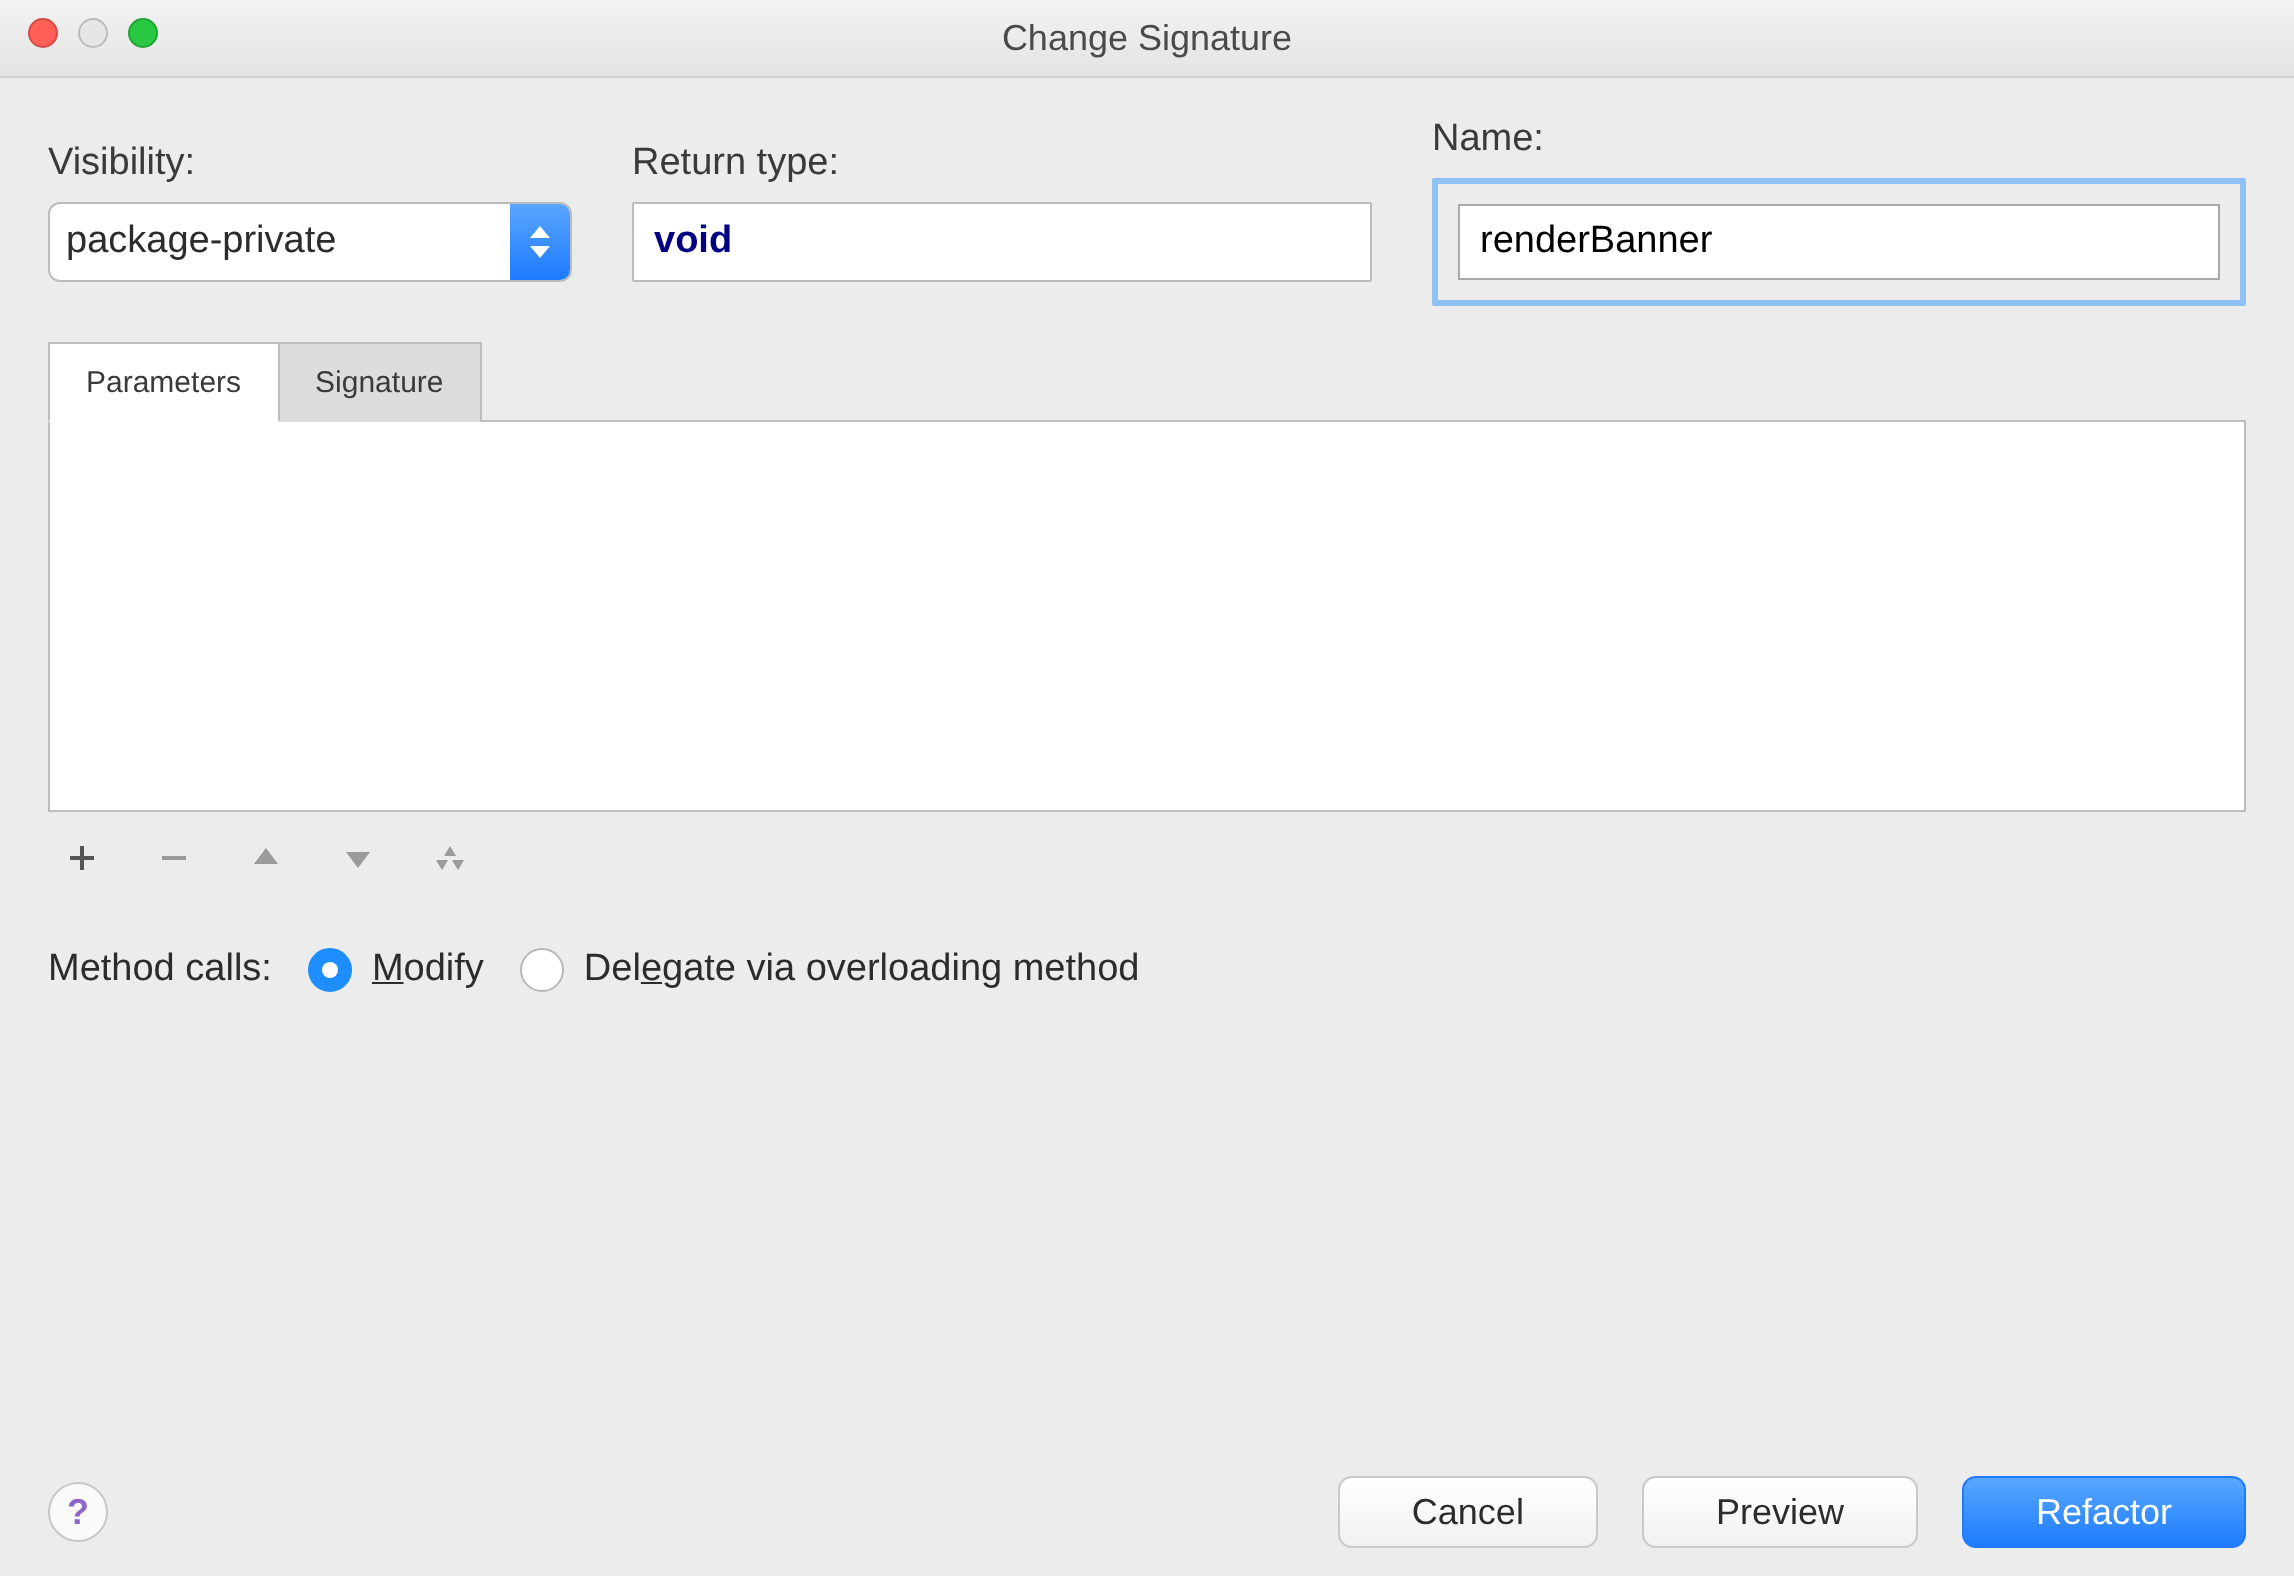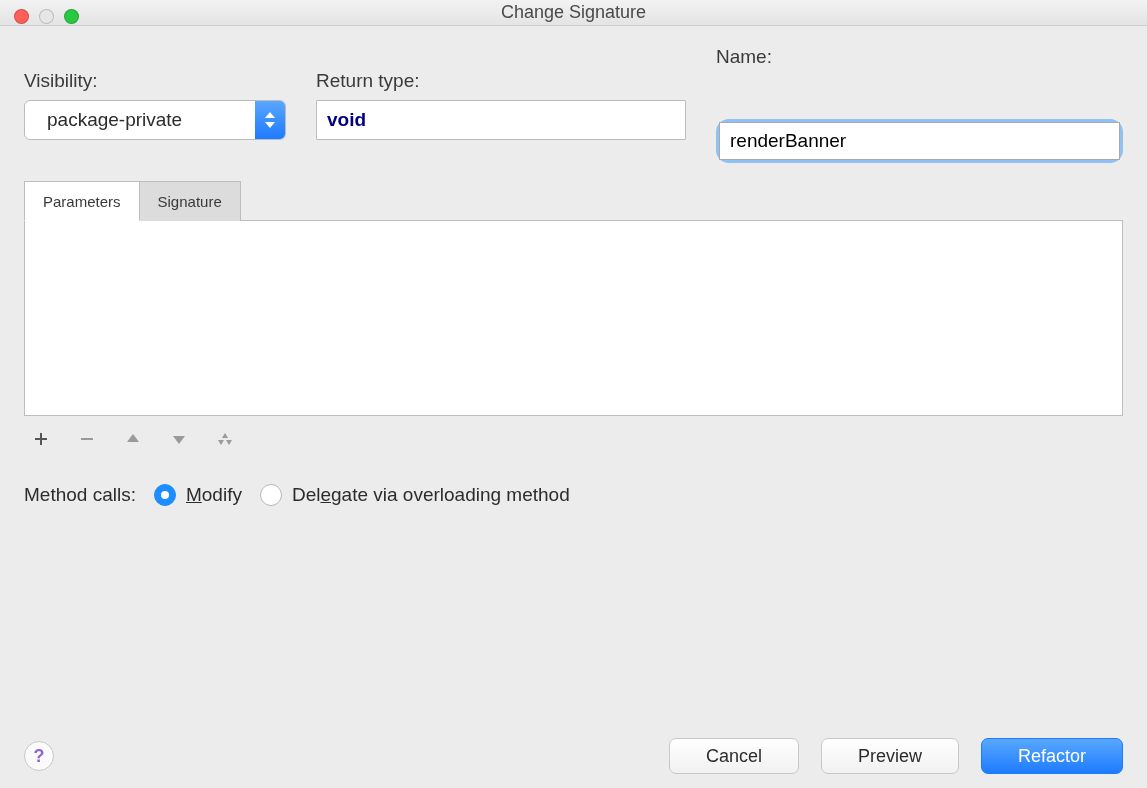--- a/index.html
+++ b/index.html
@@ -6,21 +6,21 @@
   body {
     font-family: -apple-system, "Helvetica Neue", Arial, sans-serif;
     font-size: 18px;
     color: #2c2c2c;
     background: #ececec;
     width: 1147px;
     height: 788px;
     overflow: hidden;
   }
   .titlebar {
-    height: 26px;
+    height: 39px;
     display: flex;
     align-items: center;
     position: relative;
     background: linear-gradient(#f2f2f2, #e4e4e4);
     border-bottom: 1px solid #d0d0d0;
   }
   .traffic { position: absolute; left: 14px; top: 9px; display: flex; gap: 10px; }
   .dot { width: 15px; height: 15px; border-radius: 50%; border: 1px solid rgba(0,0,0,0.18); }
   .dot.red { background: #ff5f57; }
   .dot.gray { background: #e6e6e6; }
@@ -37,21 +37,21 @@
   .label { font-size: 19px; color: #3a3a3a; }
 
   .select-wrap {
     position: relative;
     height: 40px;
     background: #fff;
     border: 1px solid #bcbcbc;
     border-radius: 6px;
     display: flex;
     align-items: center;
-    padding: 0 48px 0 22px;
+    padding: 0 48px 0 8px;
     font-size: 19px;
   }
   .select-btn {
     position: absolute; right: 0; top: 0; bottom: 0; width: 30px;
     background: linear-gradient(#5aa6ff, #1e7bff);
     border-radius: 0 5px 5px 0;
     display: flex; flex-direction: column; align-items: center; justify-content: center; gap: 2px;
   }
   .select-btn svg { width: 10px; height: 7px; display:block; }
 
@@ -61,23 +61,22 @@
     border: 1px solid #bcbcbc;
     border-radius: 1px;
     font-size: 19px;
     padding: 0 10px;
     font-family: inherit;
     width: 100%;
   }
   .text-input.bold { font-weight: 700; color: #020082; }
   .name-wrap {
     border: 3px solid #8fc1f5;
-    border-radius: 13px;
-    padding: 0;
-    margin-top: 43px;
+    border-radius: 1px;
+    padding: 10px;
   }
   .name-wrap input { border: 1px solid #a9a9a9; height: 38px; border-radius: 0; }
 
   .tabs-area { margin-top: 18px; }
   .tabstrip { display: flex; position: relative; }
   .tab {
     height: 40px; padding: 0 18px; font-size: 15px; color: #3a3a3a;
     display: flex; align-items: center;
     border: 1px solid #bdbdbd; border-bottom: none;
     background: #dcdcdc;

